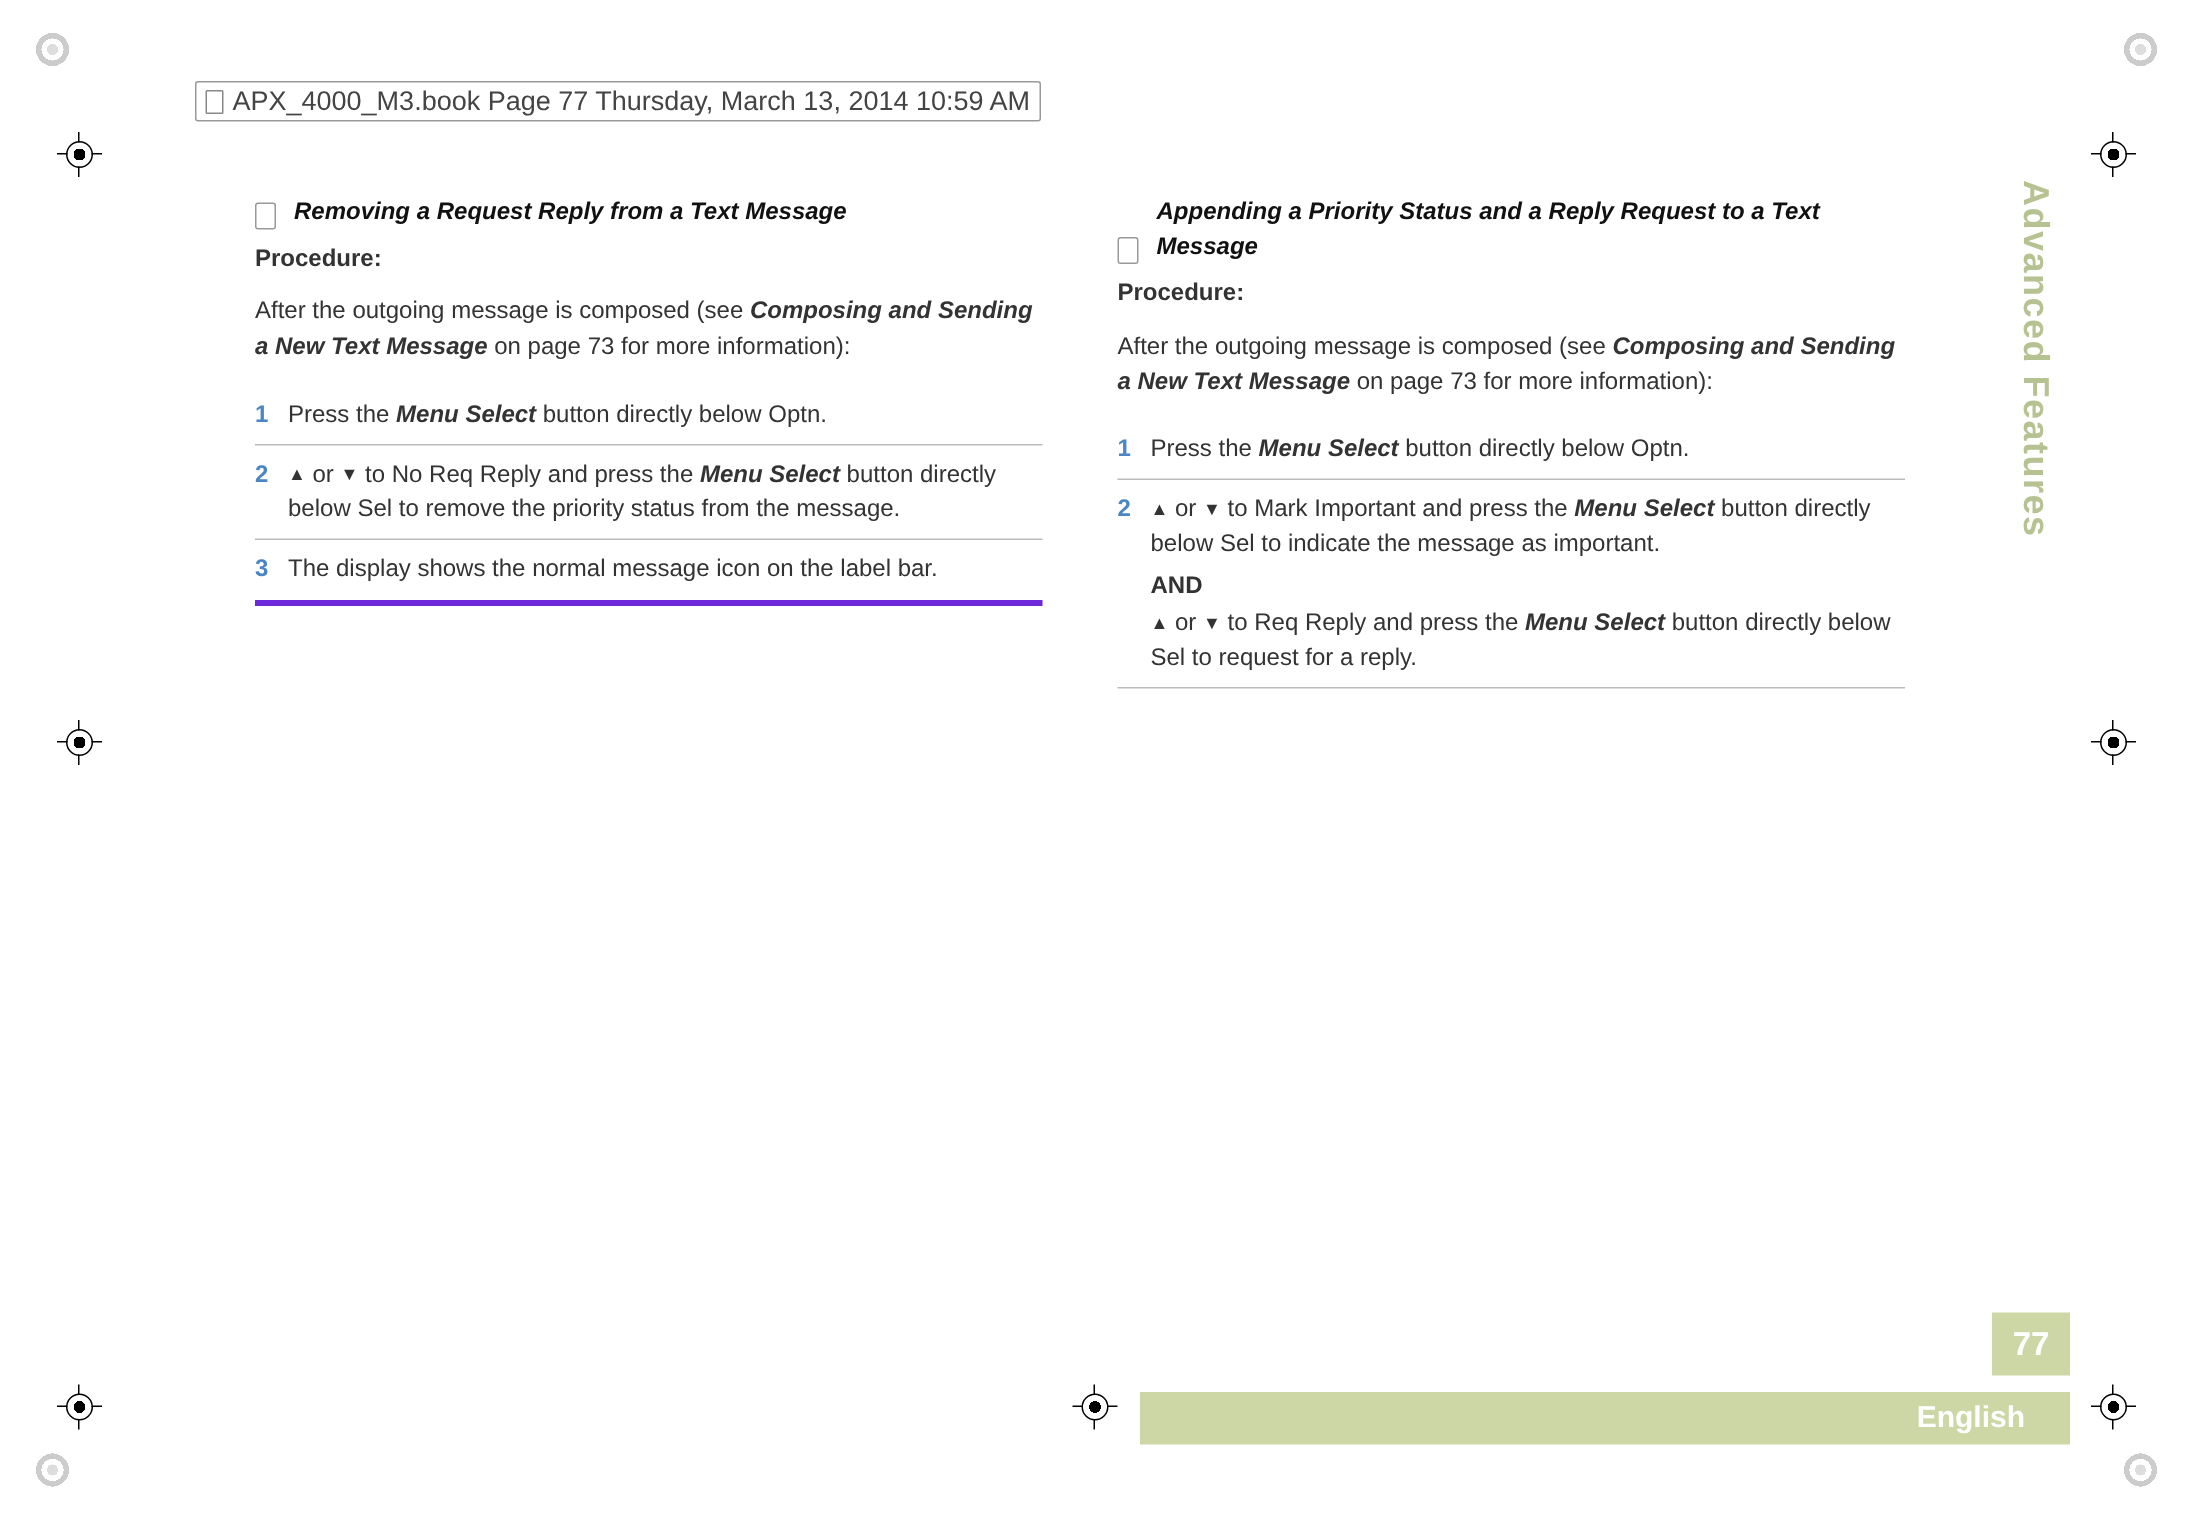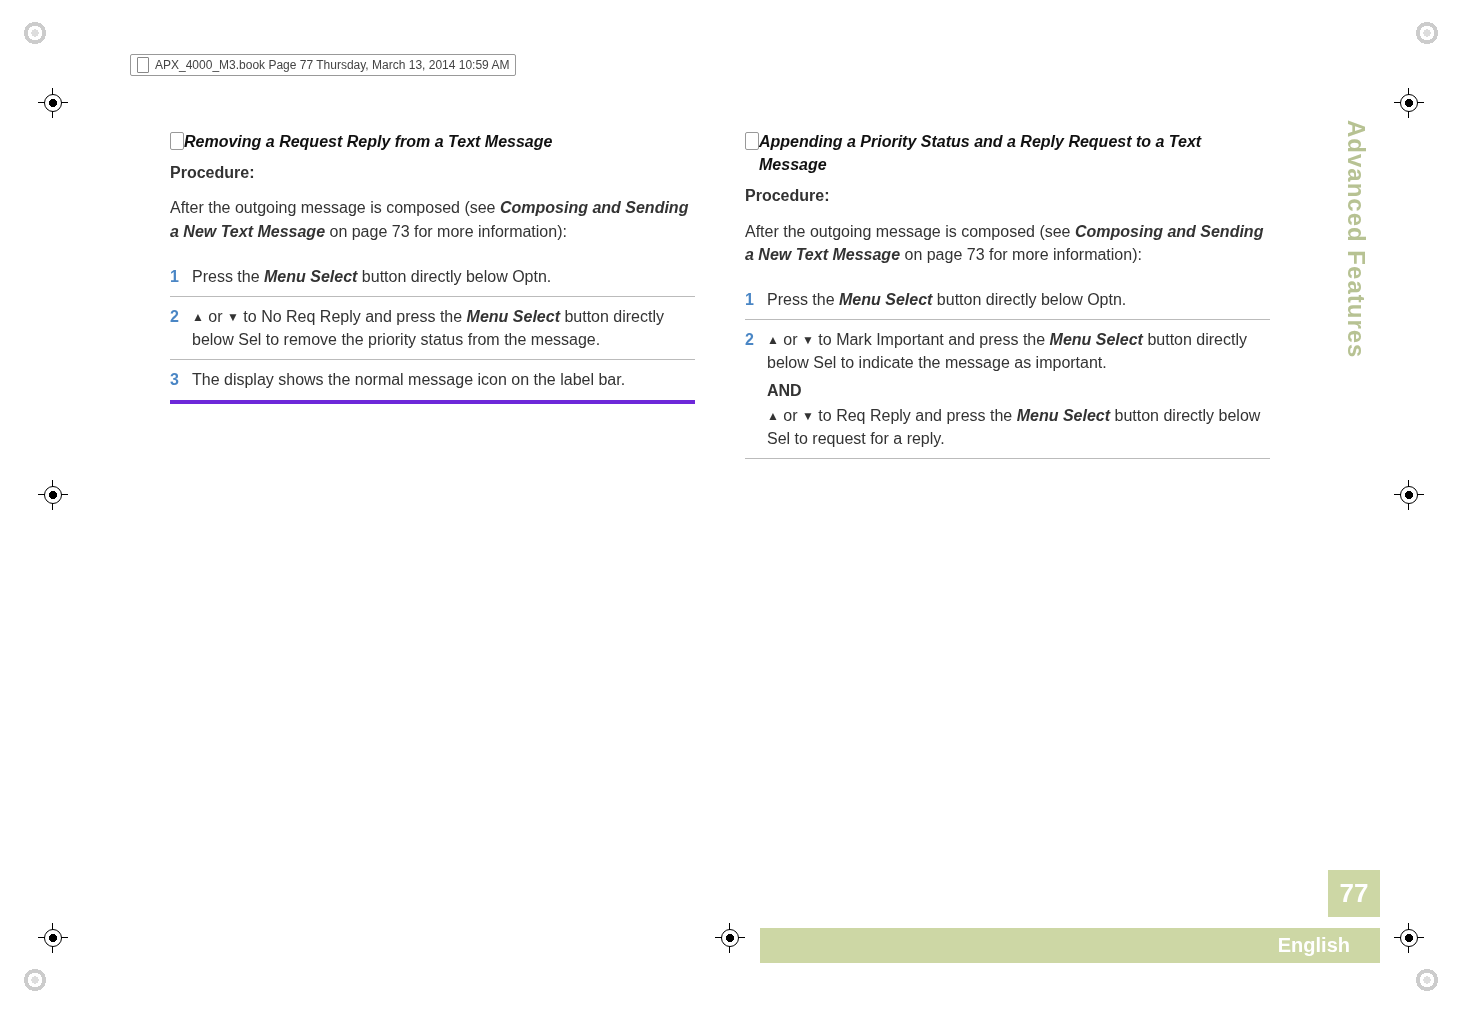--- a/index.html
+++ b/index.html
@@ -3,21 +3,21 @@
 <meta charset="utf-8">
 <style>
   * { box-sizing: border-box; margin: 0; padding: 0; }
   html, body { width: 1462px; height: 1013px; font-family: Arial, Helvetica, sans-serif; background: #fff; color: #333; }
   body { position: relative; }
 
   .header-line {
     position: absolute;
     top: 54px;
     left: 130px;
-    font-size: 12px;
+    font-size: 18px;
     color: #444;
     border: 1px solid #999;
     padding: 2px 6px;
     border-radius: 2px;
     display: flex;
     align-items: center;
     gap: 4px;
   }
   .header-line::before {
     content: "";
@@ -76,21 +76,21 @@
   }
   .pagebox {
     position: absolute;
     right: 82px;
     bottom: 96px;
     background: #cdd7a5;
     width: 52px;
     padding: 8px 0;
     text-align: center;
   }
-  .pagebox .num { color: #fff; font-weight: bold; font-size: 26px; }
+  .pagebox .num { color: #fff; font-weight: bold; font-size: 22px; }
   .langbar {
     position: absolute;
     right: 82px;
     bottom: 50px;
     background: #cdd7a5;
     color: #fff;
     font-weight: bold;
     font-size: 20px;
     padding: 6px 30px 6px 30px;
     width: 620px;
@@ -105,22 +105,22 @@
     display: flex;
     gap: 50px;
     font-size: 16px;
     line-height: 1.45;
     color: #333;
   }
   .col { width: 525px; }
 
   .sec-head {
     display: flex;
-    align-items: flex-start;
-    gap: 0;
+    align-items: flex-end;
+    gap: 12px;
     font-weight: bold;
     font-style: italic;
     margin-bottom: 8px;
     color: #111;
   }
   .sec-icon {
     width: 14px; height: 18px;
     border: 1.5px solid #999;
     border-radius: 2px;
     flex-shrink: 0;

